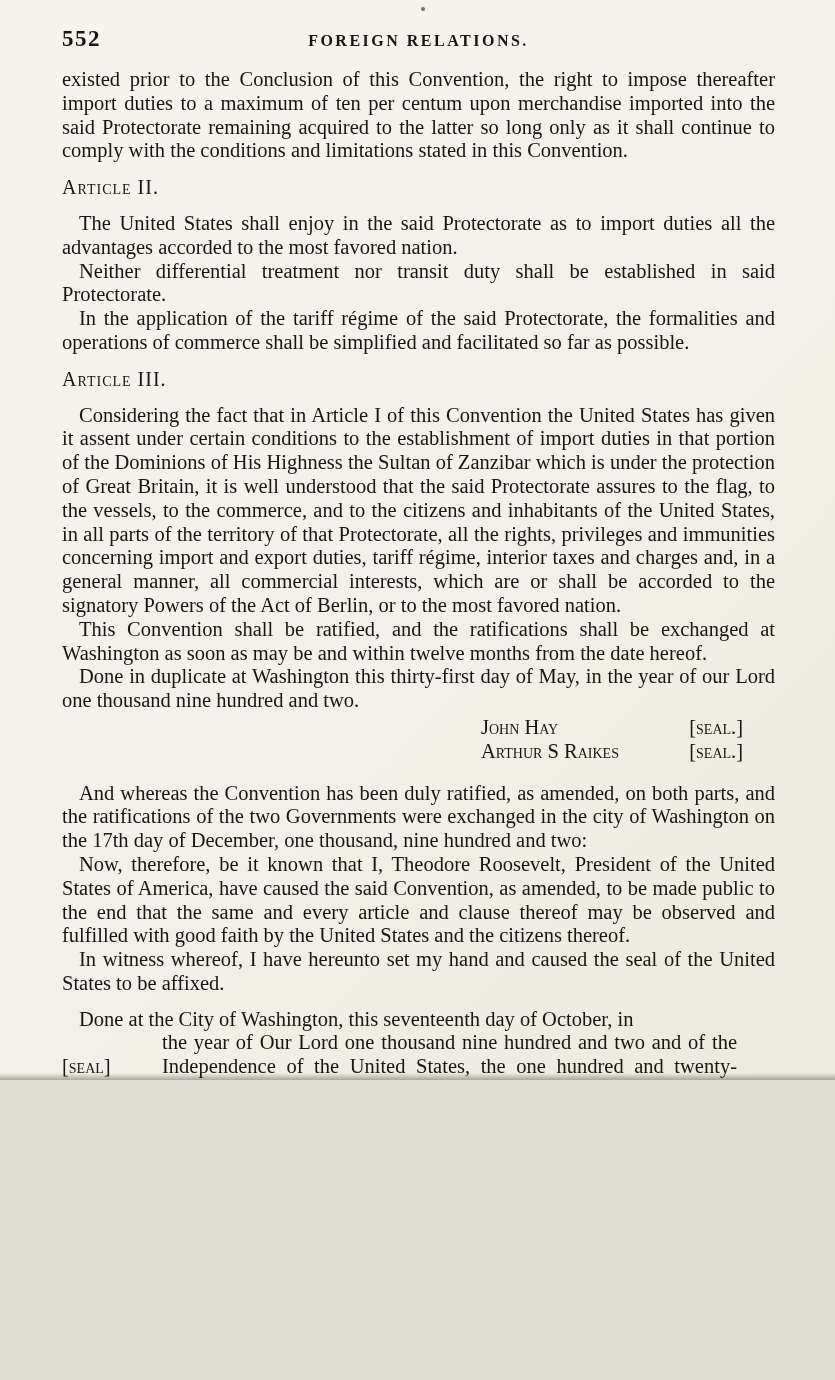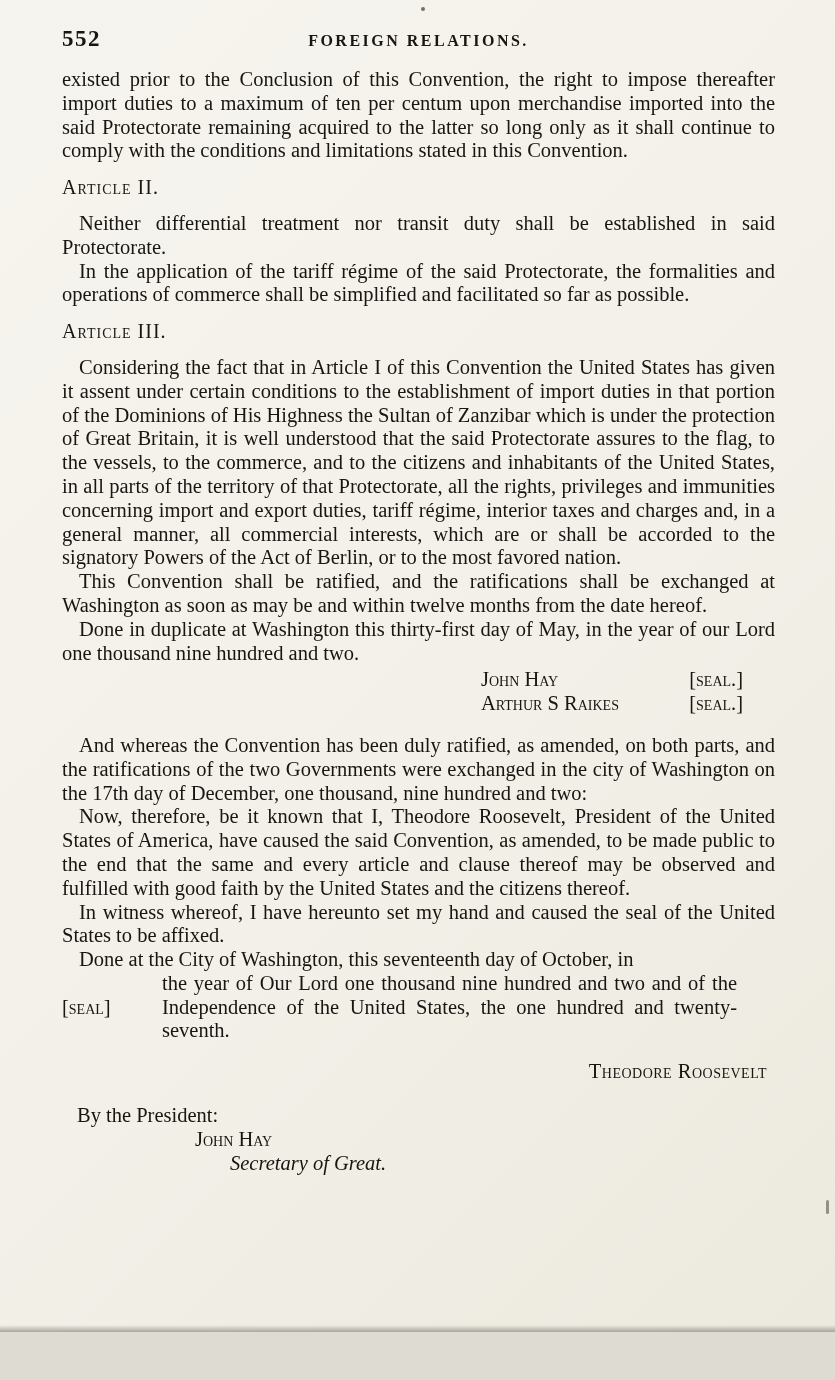--- a/index.html
+++ b/index.html
@@ -4,21 +4,21 @@
 <style>
   * { margin: 0; padding: 0; box-sizing: border-box; }
   html, body { width: 835px; }
   body {
     background: #dedbd2;
     font-family: "Liberation Serif", "DejaVu Serif", serif;
   }
   .page {
     position: relative;
     width: 835px;
-    height: 1332px;
+    height: 1080px;
     background: linear-gradient(135deg, #f6f4ee 0%, #f2f0e8 55%, #eceade 100%);
     color: #181512;
     padding: 26px 60px 18px 62px;
     overflow: hidden;
   }
   .page::after { 
     content: "";
     position: absolute;
     left: 0; right: 0; bottom: 0;
     height: 7px;
@@ -60,21 +60,21 @@
     width: 262px;
     margin: 3px 32px 0 auto;
   }
   .sig-row {
     display: flex;
     justify-content: space-between;
     line-height: 23.8px;
   }
   .sc { font-variant: small-caps; }
   .section-gap { height: 18px; }
-  .seal-paragraph { margin-top: 0; }
+  .seal-paragraph { margin-top: 12px; }
   .seal-first-line { display: block; text-indent: 17px; }
   .seal-row { display: flex; }
   .seal-label {
     width: 100px;
     flex: 0 0 100px;
     align-self: center;
     font-variant: small-caps;
   }
   .seal-text {
     width: 575px;
@@ -112,20 +112,21 @@
     <span class="running-title">FOREIGN RELATIONS.</span>
     <span></span>
   </header>
 
   <main class="body-text">
 
     <p class="para flush">existed prior to the Conclusion of this Convention, the right to impose thereafter import duties to a maximum of ten per centum upon merchandise imported into the said Protectorate remaining acquired to the latter so long only as it shall continue to comply with the conditions and limitations stated in this Convention.</p>
 
     <h2 class="article-heading">Article II.</h2>
 
+    <p class="para">The United States shall enjoy in the said Protectorate as to import duties all the advantages accorded to the most favored nation.</p>
     <p class="para">Neither differential treatment nor transit duty shall be established in said Protectorate.</p>
     <p class="para">In the application of the tariff régime of the said Protectorate, the formalities and operations of commerce shall be simplified and facilitated so far as possible.</p>
 
     <h2 class="article-heading">Article III.</h2>
 
     <p class="para">Considering the fact that in Article I of this Convention the United States has given it assent under certain conditions to the establishment of import duties in that portion of the Dominions of His Highness the Sultan of Zanzibar which is under the protection of Great Britain, it is well understood that the said Protectorate assures to the flag, to the vessels, to the commerce, and to the citizens and inhabitants of the United States, in all parts of the territory of that Protectorate, all the rights, privileges and immunities concerning import and export duties, tariff régime, interior taxes and charges and, in a general manner, all commercial interests, which are or shall be accorded to the signatory Powers of the Act of Berlin, or to the most favored nation.</p>
     <p class="para">This Convention shall be ratified, and the ratifications shall be exchanged at Washington as soon as may be and within twelve months from the date hereof.</p>
     <p class="para">Done in duplicate at Washington this thirty-first day of May, in the year of our Lord one thousand nine hundred and two.</p>
 
     <div class="signatures">

